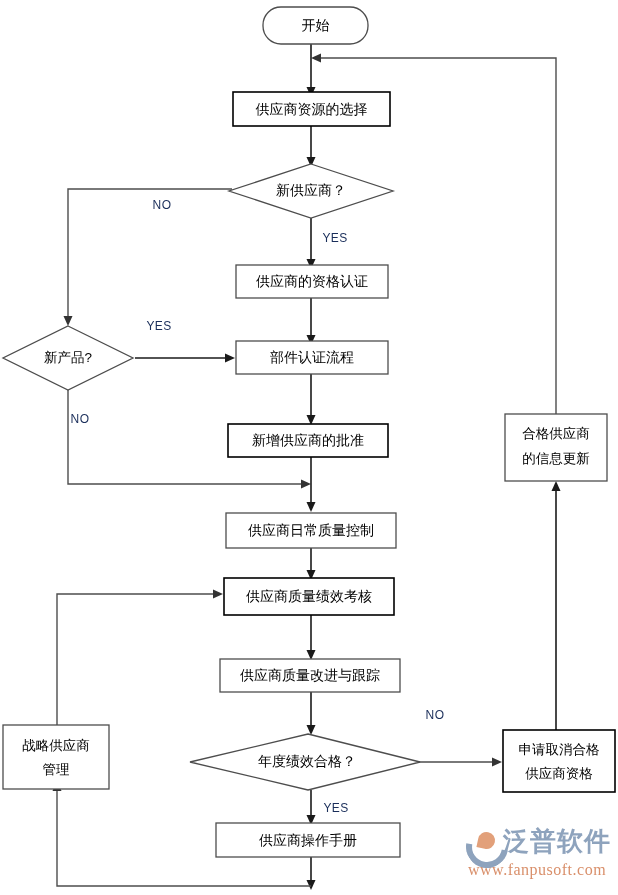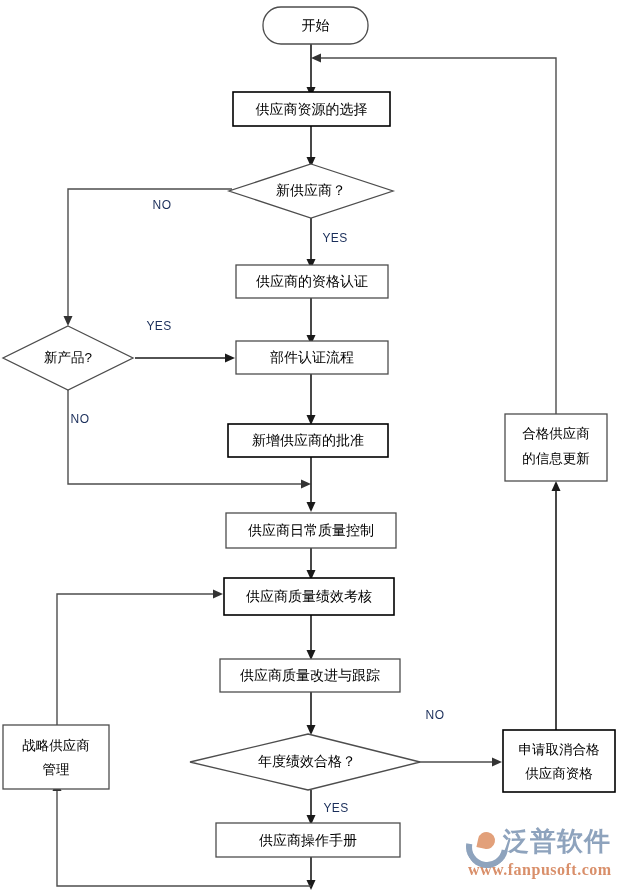--- a/index.html
+++ b/index.html
@@ -115,21 +115,21 @@
     font-family: "DejaVu Sans", sans-serif;
     font-size: 26px;
     font-weight: bold;
     color: #8ea3bd;
     letter-spacing: 1px;
     line-height: 30px;
   }
   .wm-url {
     font-family: "Liberation Serif", "DejaVu Serif", serif;
     font-size: 16px;
-    font-weight: bold;
+    font-weight: normal;
     color: #d98f6a;
     letter-spacing: 0.5px;
     margin-top: 1px;
     padding-left: 2px;
   }
 </style>
 </head>
 <body>
 
 <div id="flow-root">

